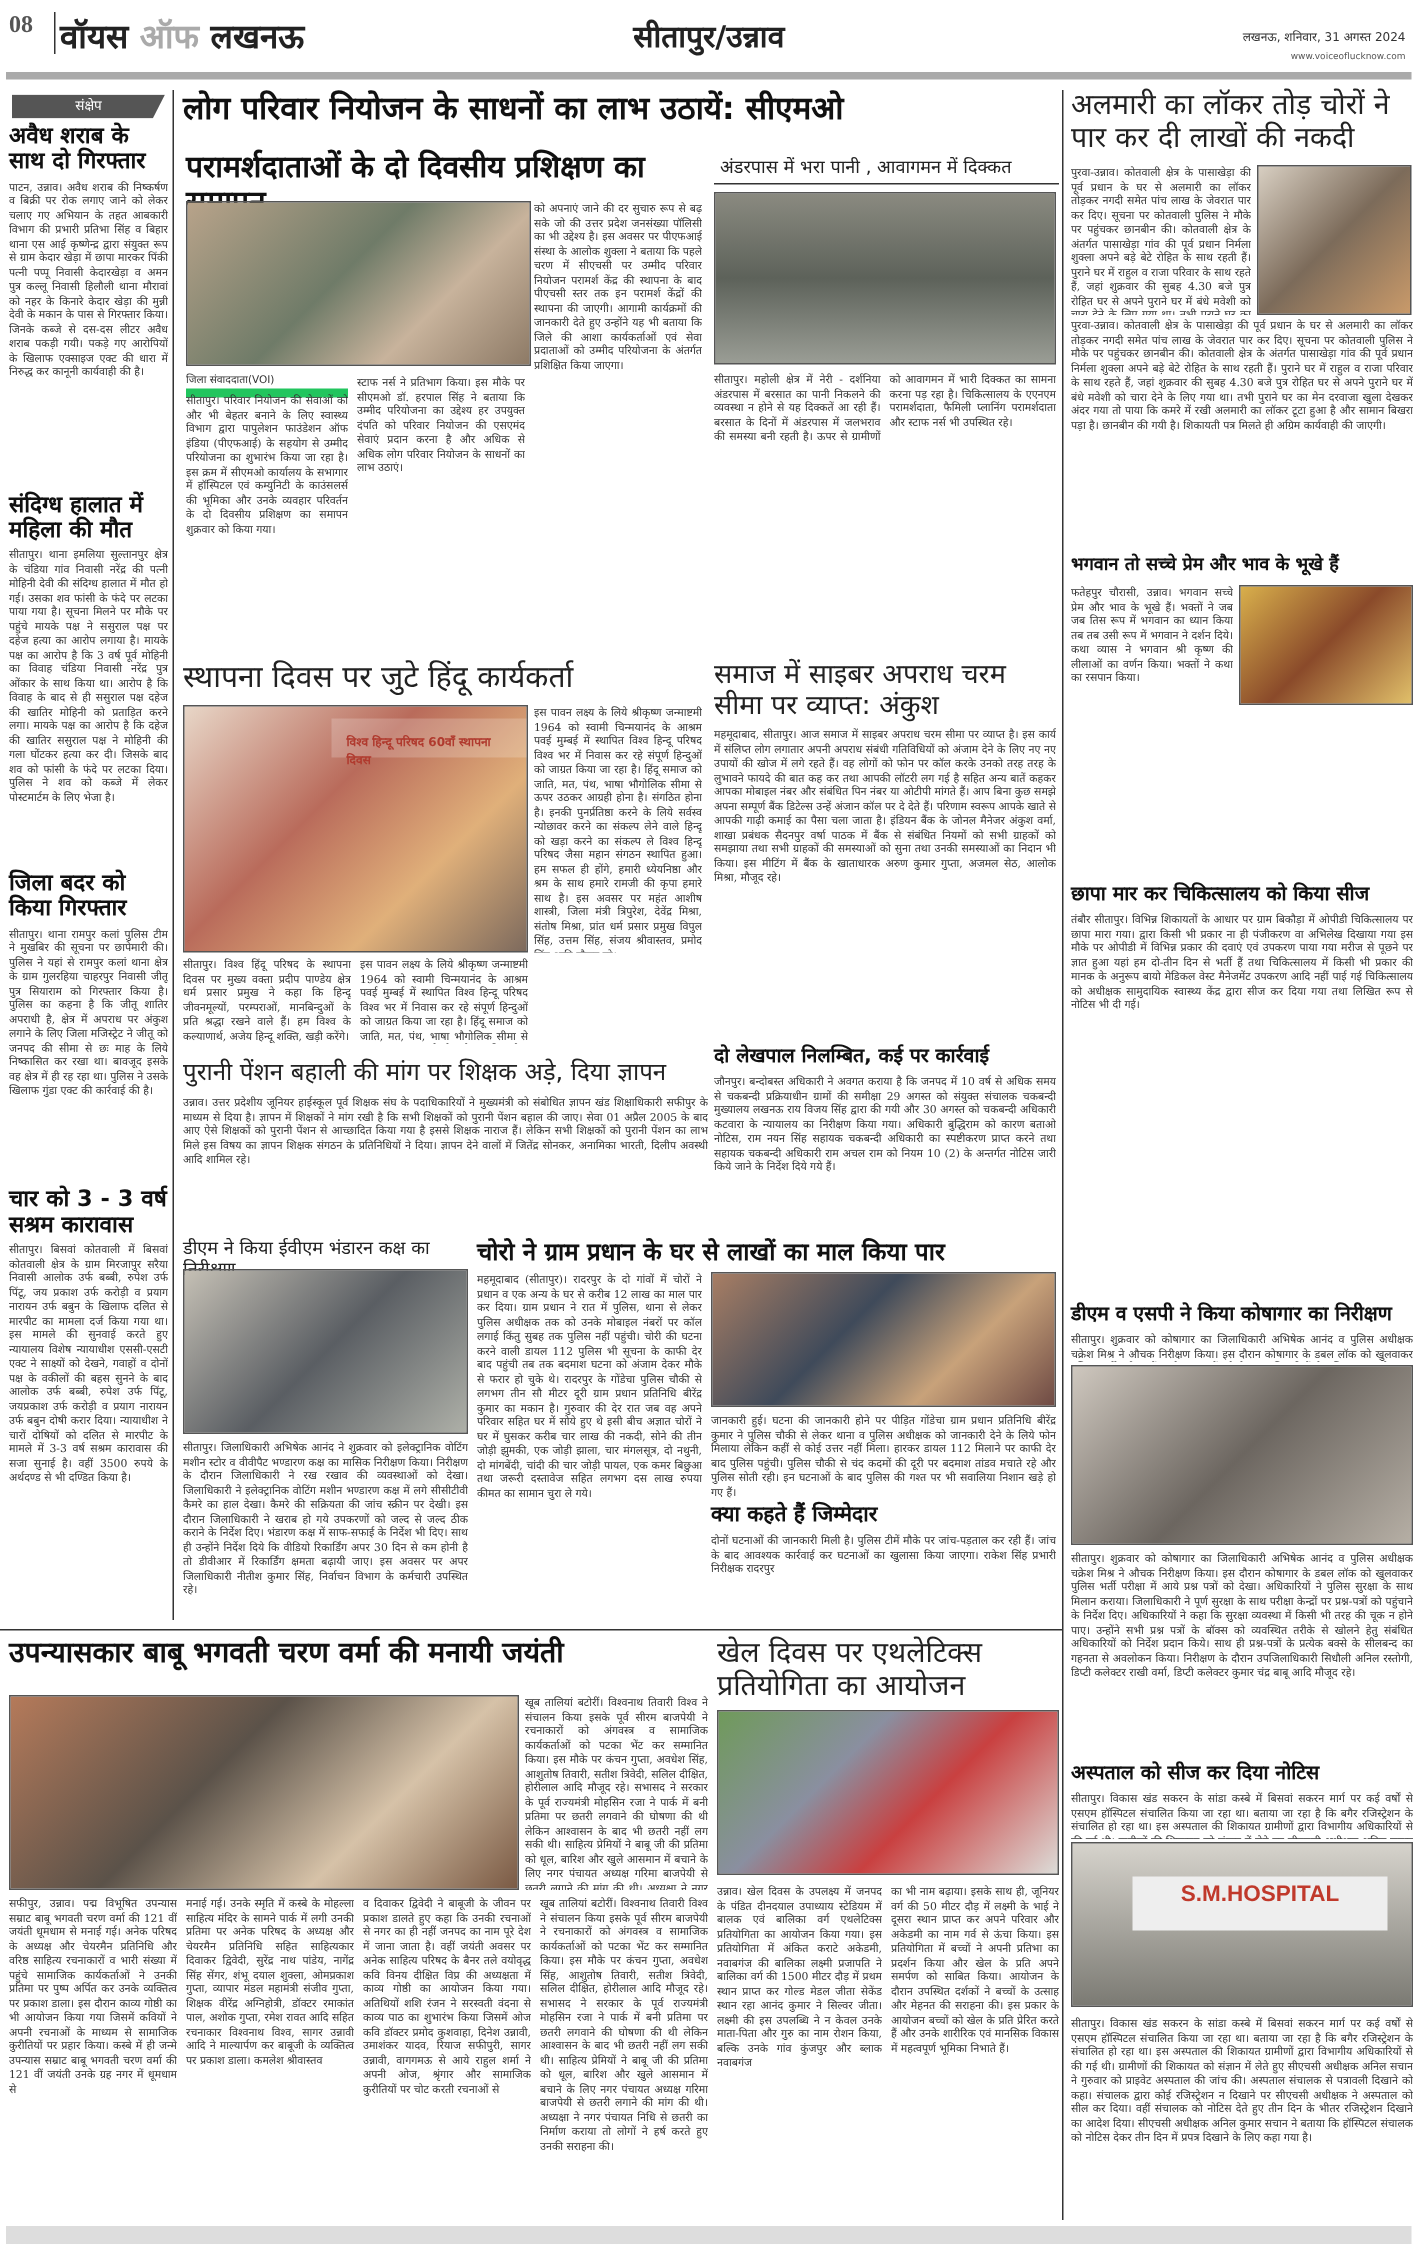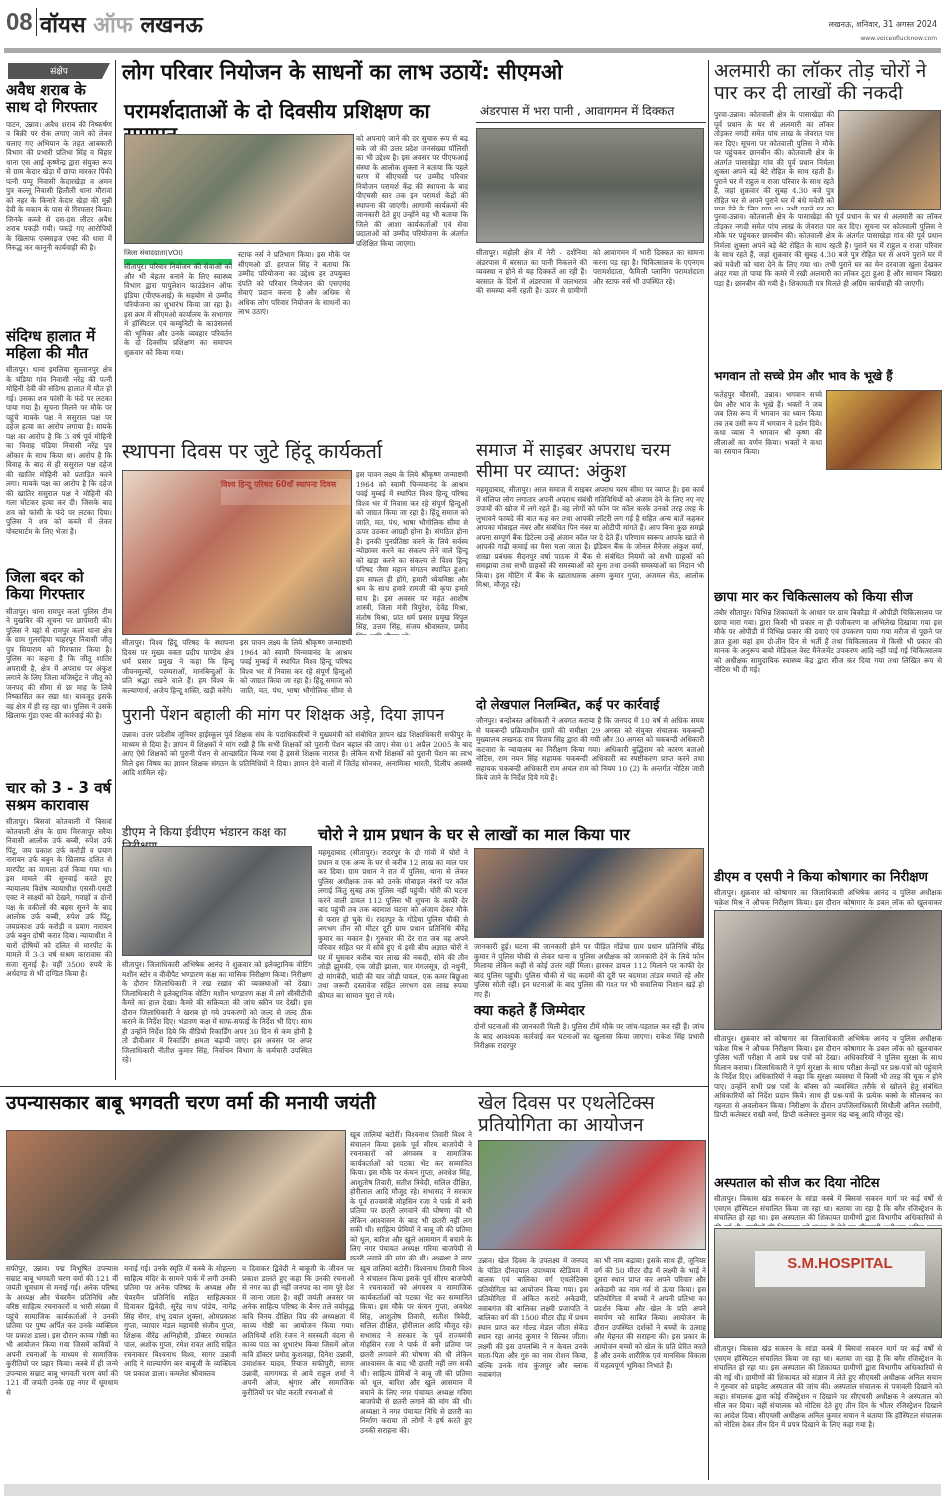--- a/index.html
+++ b/index.html
@@ -1,19 +1,19 @@
 <!DOCTYPE html>
 <html><head>
 <meta charset="utf-8">
 <style>
 *{box-sizing:border-box;margin:0;padding:0}
 body{width:945px;height:1500px;background:#fff;font-family:"DejaVu Sans","Liberation Sans",sans-serif;color:#222;position:relative;overflow:hidden}
 .abs{position:absolute}
 .hdr{left:0;top:0;width:945px;height:50px}
-.pg{left:6px;top:8px;font-size:24px;font-weight:bold;color:#555;font-family:Liberation Sans, sans-serif}
+.pg{left:6px;top:8px;font-size:16px;font-weight:bold;color:#555;font-family:Liberation Serif, serif}
 .mast{left:40px;top:8px;font-size:22px;font-weight:bold;color:#222}
 .mast .mid{color:#aaa}
 .section{left:0;width:945px;top:10px;text-align:center;font-size:20px;font-weight:bold;color:#222}
 .date{right:8px;top:18px;font-size:8px;color:#333;text-align:center}
 .url{right:8px;top:34px;font-size:6px;color:#555}
 .rule{left:4px;top:48px;width:937px;height:5px;background:#aaa}
 .vr{width:1px;background:#333}
 .h{font-weight:bold;color:#111;line-height:1.15}
 .hl{font-weight:normal;color:#222;line-height:1.15}
 .body{font-size:7.2px;line-height:1.32;color:#333;text-align:justify;overflow:hidden;font-family:"DejaVu Serif","Liberation Serif",serif}
@@ -26,35 +26,36 @@
 <body>
 
 <div class="abs hdr">
   <span class="abs pg">08</span>
   <span class="abs vr" style="left:36px;top:8px;height:28px"></span>
   <span class="abs mast">
     <span>वॉयस</span>
     <span class="mid">ऑफ</span>
     <span>लखनऊ</span>
   </span>
+  <div class="abs section">सीतापुर/उन्नाव</div>
   <div class="abs date">लखनऊ, शनिवार, 31 अगस्त 2024</div>
   <div class="abs url">www.voiceoflucknow.com</div>
   <div class="abs rule"></div>
 </div>
 
 <div class="abs vr" style="left:115px;top:60px;height:1020px"></div>
 <div class="abs vr" style="left:708px;top:60px;height:1420px"></div>
 
 <div class="abs badge">संक्षेप</div>
 <div class="abs" style="left:6px;top:82px;width:106px">
   <div class="h" style="font-size:15px">अवैध शराब के साथ दो गिरफ्तार</div>
   <div class="body" style="height:205px;margin-top:3px">पाटन, उन्नाव। अवैध शराब की निष्कर्षण व बिक्री पर रोक लगाए जाने को लेकर चलाए गए अभियान के तहत आबकारी विभाग की प्रभारी प्रतिभा सिंह व बिहार थाना एस आई कृष्णेन्द्र द्वारा संयुक्त रूप से ग्राम केदार खेड़ा में छापा मारकर पिंकी पत्नी पप्पू निवासी केदारखेड़ा व अमन पुत्र कल्लू निवासी हिलौली थाना मौरावां को नहर के किनारे केदार खेड़ा की मुन्नी देवी के मकान के पास से गिरफ्तार किया। जिनके कब्जे से दस-दस लीटर अवैध शराब पकड़ी गयी। पकड़े गए आरोपियों के खिलाफ एक्साइज एक्ट की धारा में निरुद्ध कर कानूनी कार्यवाही की है।</div>
   <div class="h" style="font-size:15px;margin-top:3px">संदिग्ध हालात में महिला की मौत</div>
   <div class="body" style="height:195px;margin-top:3px">सीतापुर। थाना इमलिया सुल्तानपुर क्षेत्र के चंडिया गांव निवासी नरेंद्र की पत्नी मोहिनी देवी की संदिग्ध हालात में मौत हो गई। उसका शव फांसी के फंदे पर लटका पाया गया है। सूचना मिलने पर मौके पर पहुंचे मायके पक्ष ने ससुराल पक्ष पर दहेज हत्या का आरोप लगाया है। मायके पक्ष का आरोप है कि 3 वर्ष पूर्व मोहिनी का विवाह चंडिया निवासी नरेंद्र पुत्र ओंकार के साथ किया था। आरोप है कि विवाह के बाद से ही ससुराल पक्ष दहेज की खातिर मोहिनी को प्रताड़ित करने लगा। मायके पक्ष का आरोप है कि दहेज की खातिर ससुराल पक्ष ने मोहिनी की गला घोंटकर हत्या कर दी। जिसके बाद शव को फांसी के फंदे पर लटका दिया। पुलिस ने शव को कब्जे में लेकर पोस्टमार्टम के लिए भेजा है।</div>
-  <div class="h" style="font-size:15px;margin-top:9px">जिला बदर को किया गिरफ्तार</div>
+  <div class="h" style="font-size:15px;margin-top:20px">जिला बदर को किया गिरफ्तार</div>
   <div class="body" style="height:170px;margin-top:3px">सीतापुर। थाना रामपुर कलां पुलिस टीम ने मुखबिर की सूचना पर छापेमारी की। पुलिस ने यहां से रामपुर कलां थाना क्षेत्र के ग्राम गुलरहिया चाहरपुर निवासी जीतू पुत्र सियाराम को गिरफ्तार किया है। पुलिस का कहना है कि जीतू शातिर अपराधी है, क्षेत्र में अपराध पर अंकुश लगाने के लिए जिला मजिस्ट्रेट ने जीतू को जनपद की सीमा से छः माह के लिये निष्कासित कर रखा था। बावजूद इसके वह क्षेत्र में ही रह रहा था। पुलिस ने उसके खिलाफ गुंडा एक्ट की कार्रवाई की है।</div>
   <div class="h" style="font-size:15px;margin-top:3px">चार को 3 - 3 वर्ष सश्रम कारावास</div>
   <div class="body" style="height:240px;margin-top:3px">सीतापुर। बिसवां कोतवाली में बिसवां कोतवाली क्षेत्र के ग्राम मिरजापुर सरैया निवासी आलोक उर्फ बब्बी, रुपेश उर्फ पिंटू, जय प्रकाश उर्फ करोड़ी व प्रयाग नारायन उर्फ बबुन के खिलाफ दलित से मारपीट का मामला दर्ज किया गया था। इस मामले की सुनवाई करते हुए न्यायालय विशेष न्यायाधीश एससी-एसटी एक्ट ने साक्ष्यों को देखने, गवाहों व दोनों पक्ष के वकीलों की बहस सुनने के बाद आलोक उर्फ बब्बी, रुपेश उर्फ पिंटू, जयप्रकाश उर्फ करोड़ी व प्रयाग नारायन उर्फ बबुन दोषी करार दिया। न्यायाधीश ने चारों दोषियों को दलित से मारपीट के मामले में 3-3 वर्ष सश्रम कारावास की सजा सुनाई है। वहीं 3500 रुपये के अर्थदण्ड से भी दण्डित किया है।</div>
 </div>
 
 <div class="abs h" style="left:122px;top:60px;width:580px;font-size:21px;white-space:nowrap">लोग परिवार नियोजन के साधनों का लाभ उठायें: सीएमओ</div>
 <div class="abs h" style="left:124px;top:100px;width:340px;font-size:20px">परामर्शदाताओं के दो दिवसीय प्रशिक्षण का समापन</div>
 <div class="abs photo" style="left:124px;top:134px;width:230px;height:110px"></div>
 <div class="abs caption" style="left:124px;top:248px;width:108px">जिला संवाददाता(VOI)</div>
 <div class="abs body" style="left:124px;top:262px;width:108px;height:168px">सीतापुर। परिवार नियोजन की सेवाओं को और भी बेहतर बनाने के लिए स्वास्थ्य विभाग द्वारा पापुलेशन फाउंडेशन ऑफ इंडिया (पीएफआई) के सहयोग से उम्मीद परियोजना का शुभारंभ किया जा रहा है। इस क्रम में सीएमओ कार्यालय के सभागार में हॉस्पिटल एवं कम्युनिटी के काउंसलर्स की भूमिका और उनके व्यवहार परिवर्तन के दो दिवसीय प्रशिक्षण का समापन शुक्रवार को किया गया।</div>
@@ -85,21 +86,21 @@
 
 <div class="abs h" style="left:714px;top:1176px;width:228px;font-size:13px">अस्पताल को सीज कर दिया नोटिस</div>
 <div class="abs body" style="left:714px;top:1194px;width:228px;height:32px">सीतापुर। विकास खंड सकरन के सांडा कस्बे में बिसवां सकरन मार्ग पर कई वर्षों से एसएम हॉस्पिटल संचालित किया जा रहा था। बताया जा रहा है कि बगैर रजिस्ट्रेशन के संचालित हो रहा था। इस अस्पताल की शिकायत ग्रामीणों द्वारा विभागीय अधिकारियों से की गई थी। ग्रामीणों की शिकायत को संज्ञान में लेते हुए सीएचसी अधीक्षक अनिल सचान ने गुरुवार को प्राइवेट अस्पताल की जांच की। अस्पताल संचालक से पत्रावली दिखाने को कहा। संचालक द्वारा कोई रजिस्ट्रेशन न दिखाने पर सीएचसी अधीक्षक ने अस्पताल को सील कर दिया। वहीं संचालक को नोटिस देते हुए तीन दिन के भीतर रजिस्ट्रेशन दिखाने का आदेश दिया। सीएचसी अधीक्षक अनिल कुमार सचान ने बताया कि हॉस्पिटल संचालक को नोटिस देकर तीन दिन में प्रपत्र दिखाने के लिए कहा गया है।</div>
 <div class="abs photo" style="left:714px;top:1228px;width:228px;height:110px;background:linear-gradient(180deg,#d6d3cc,#7b7a73)">
   <div class="abs" style="left:40px;top:22px;width:170px;height:36px;background:#eee;color:#c0392b;font-weight:bold;font-size:15px;text-align:center;line-height:24px;font-family:'Liberation Sans',sans-serif">S.M.HOSPITAL</div>
 </div>
 <div class="abs body" style="left:714px;top:1344px;width:228px;height:122px">सीतापुर। विकास खंड सकरन के सांडा कस्बे में बिसवां सकरन मार्ग पर कई वर्षों से एसएम हॉस्पिटल संचालित किया जा रहा था। बताया जा रहा है कि बगैर रजिस्ट्रेशन के संचालित हो रहा था। इस अस्पताल की शिकायत ग्रामीणों द्वारा विभागीय अधिकारियों से की गई थी। ग्रामीणों की शिकायत को संज्ञान में लेते हुए सीएचसी अधीक्षक अनिल सचान ने गुरुवार को प्राइवेट अस्पताल की जांच की। अस्पताल संचालक से पत्रावली दिखाने को कहा। संचालक द्वारा कोई रजिस्ट्रेशन न दिखाने पर सीएचसी अधीक्षक ने अस्पताल को सील कर दिया। वहीं संचालक को नोटिस देते हुए तीन दिन के भीतर रजिस्ट्रेशन दिखाने का आदेश दिया। सीएचसी अधीक्षक अनिल कुमार सचान ने बताया कि हॉस्पिटल संचालक को नोटिस देकर तीन दिन में प्रपत्र दिखाने के लिए कहा गया है।</div>
 
 <div class="abs hl" style="left:122px;top:440px;width:340px;font-size:20px">स्थापना दिवस पर जुटे हिंदू कार्यकर्ता</div>
 <div class="abs photo" style="left:122px;top:470px;width:230px;height:165px;background:linear-gradient(135deg,#e8d7c8,#b96b5b 40%,#e0b07a 70%,#7d6a5d)">
-  <div class="abs" style="left:98px;top:8px;width:130px;height:26px;background:#fff3;color:#b03a2e;font-size:8px;font-weight:bold;line-height:12px;padding:0">विश्व हिन्दू परिषद 60वाँ स्थापना दिवस</div>
+  <div class="abs" style="left:98px;top:8px;width:130px;height:26px;background:#fff3;color:#b03a2e;font-size:8px;font-weight:bold;line-height:12px;padding:10px">विश्व हिन्दू परिषद 60वाँ स्थापना दिवस</div>
 </div>
 <div class="abs body" style="left:356px;top:470px;width:112px;height:165px">इस पावन लक्ष्य के लिये श्रीकृष्ण जन्माष्टमी 1964 को स्वामी चिन्मयानंद के आश्रम पवई मुम्बई में स्थापित विश्व हिन्दू परिषद विश्व भर में निवास कर रहे संपूर्ण हिन्दुओं को जाग्रत किया जा रहा है। हिंदू समाज को जाति, मत, पंथ, भाषा भौगोलिक सीमा से ऊपर उठकर आग्रही होना है। संगठित होना है। इनकी पुनर्प्रतिष्ठा करने के लिये सर्वस्व न्योछावर करने का संकल्प लेने वाले हिन्दू को खड़ा करने का संकल्प ले विश्व हिन्दू परिषद जैसा महान संगठन स्थापित हुआ। हम सफल ही होंगे, हमारी ध्येयनिष्ठा और श्रम के साथ हमारे रामजी की कृपा हमारे साथ है। इस अवसर पर महंत आशीष शास्त्री, जिला मंत्री त्रिपुरेश, देवेंद्र मिश्रा, संतोष मिश्रा, प्रांत धर्म प्रसार प्रमुख विपुल सिंह, उत्तम सिंह, संजय श्रीवास्तव, प्रमोद सिंह आदि मौजूद रहे।</div>
 <div class="abs body" style="left:122px;top:638px;width:112px;height:58px">सीतापुर। विश्व हिंदू परिषद के स्थापना दिवस पर मुख्य वक्ता प्रदीप पाण्डेय क्षेत्र धर्म प्रसार प्रमुख ने कहा कि हिन्दू जीवनमूल्यों, परम्पराओं, मानबिन्दुओं के प्रति श्रद्धा रखने वाले हैं। हम विश्व के कल्याणार्थ, अजेय हिन्दू शक्ति, खड़ी करेंगे।</div>
 <div class="abs body" style="left:240px;top:638px;width:112px;height:58px">इस पावन लक्ष्य के लिये श्रीकृष्ण जन्माष्टमी 1964 को स्वामी चिन्मयानंद के आश्रम पवई मुम्बई में स्थापित विश्व हिन्दू परिषद विश्व भर में निवास कर रहे संपूर्ण हिन्दुओं को जाग्रत किया जा रहा है। हिंदू समाज को जाति, मत, पंथ, भाषा भौगोलिक सीमा से ऊपर उठकर आग्रही होना है। संगठित होना है। इनकी पुनर्प्रतिष्ठा करने के लिये सर्वस्व न्योछावर करने का संकल्प लेने वाले हिन्दू को खड़ा करने का संकल्प ले विश्व हिन्दू परिषद जैसा महान संगठन स्थापित हुआ। हम सफल ही होंगे, हमारी ध्येयनिष्ठा और श्रम के साथ हमारे रामजी की कृपा हमारे साथ है। इस अवसर पर महंत आशीष शास्त्री, जिला मंत्री त्रिपुरेश, देवेंद्र मिश्रा, संतोष मिश्रा, प्रांत धर्म प्रसार प्रमुख विपुल सिंह, उत्तम सिंह, संजय श्रीवास्तव, प्रमोद सिंह आदि मौजूद रहे।</div>
 
 <div class="abs hl" style="left:476px;top:440px;width:228px;font-size:18px">समाज में साइबर अपराध चरम सीमा पर व्याप्त: अंकुश</div>
 <div class="abs body" style="left:476px;top:485px;width:228px;height:210px">महमूदाबाद, सीतापुर। आज समाज में साइबर अपराध चरम सीमा पर व्याप्त है। इस कार्य में संलिप्त लोग लगातार अपनी अपराध संबंधी गतिविधियों को अंजाम देने के लिए नए नए उपायों की खोज में लगे रहते हैं। वह लोगों को फोन पर कॉल करके उनको तरह तरह के लुभावने फायदे की बात कह कर तथा आपकी लॉटरी लग गई है सहित अन्य बातें कहकर आपका मोबाइल नंबर और संबंधित पिन नंबर या ओटीपी मांगते हैं। आप बिना कुछ समझे अपना सम्पूर्ण बैंक डिटेल्स उन्हें अंजान कॉल पर दे देते हैं। परिणाम स्वरूप आपके खाते से आपकी गाढ़ी कमाई का पैसा चला जाता है। इंडियन बैंक के जोनल मैनेजर अंकुश वर्मा, शाखा प्रबंधक सैदनपुर वर्षा पाठक में बैंक से संबंधित नियमों को सभी ग्राहकों को समझाया तथा सभी ग्राहकों की समस्याओं को सुना तथा उनकी समस्याओं का निदान भी किया। इस मीटिंग में बैंक के खाताधारक अरुण कुमार गुप्ता, अजमल सेठ, आलोक मिश्रा, मौजूद रहे।</div>
 
 <div class="abs h" style="left:476px;top:698px;width:228px;font-size:13px">दो लेखपाल निलम्बित, कई पर कार्रवाई</div>
 <div class="abs body" style="left:476px;top:716px;width:228px;height:104px">जौनपुर। बन्दोबस्त अधिकारी ने अवगत कराया है कि जनपद में 10 वर्ष से अधिक समय से चकबन्दी प्रक्रियाधीन ग्रामों की समीक्षा 29 अगस्त को संयुक्त संचालक चकबन्दी मुख्यालय लखनऊ राय विजय सिंह द्वारा की गयी और 30 अगस्त को चकबन्दी अधिकारी कटवारा के न्यायालय का निरीक्षण किया गया। अधिकारी बुद्धिराम को कारण बताओ नोटिस, राम नयन सिंह सहायक चकबन्दी अधिकारी का स्पष्टीकरण प्राप्त करने तथा सहायक चकबन्दी अधिकारी राम अचल राम को नियम 10 (2) के अन्तर्गत नोटिस जारी किये जाने के निर्देश दिये गये हैं।</div>

